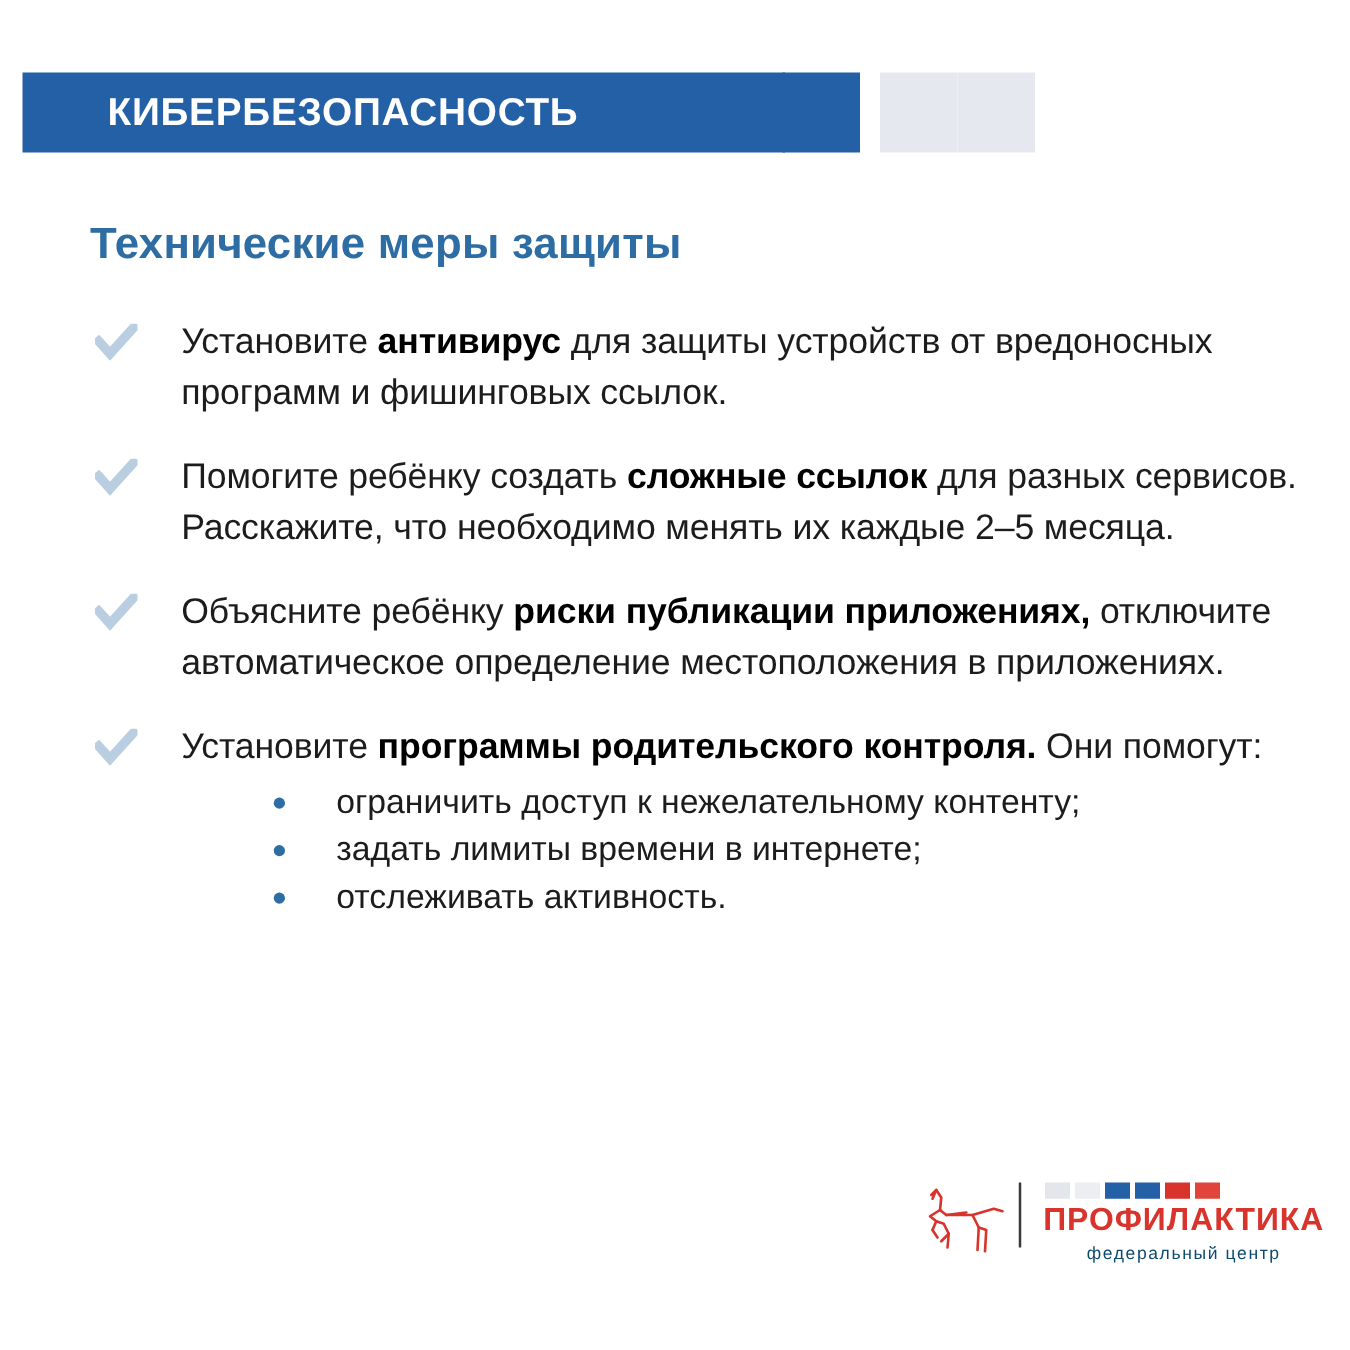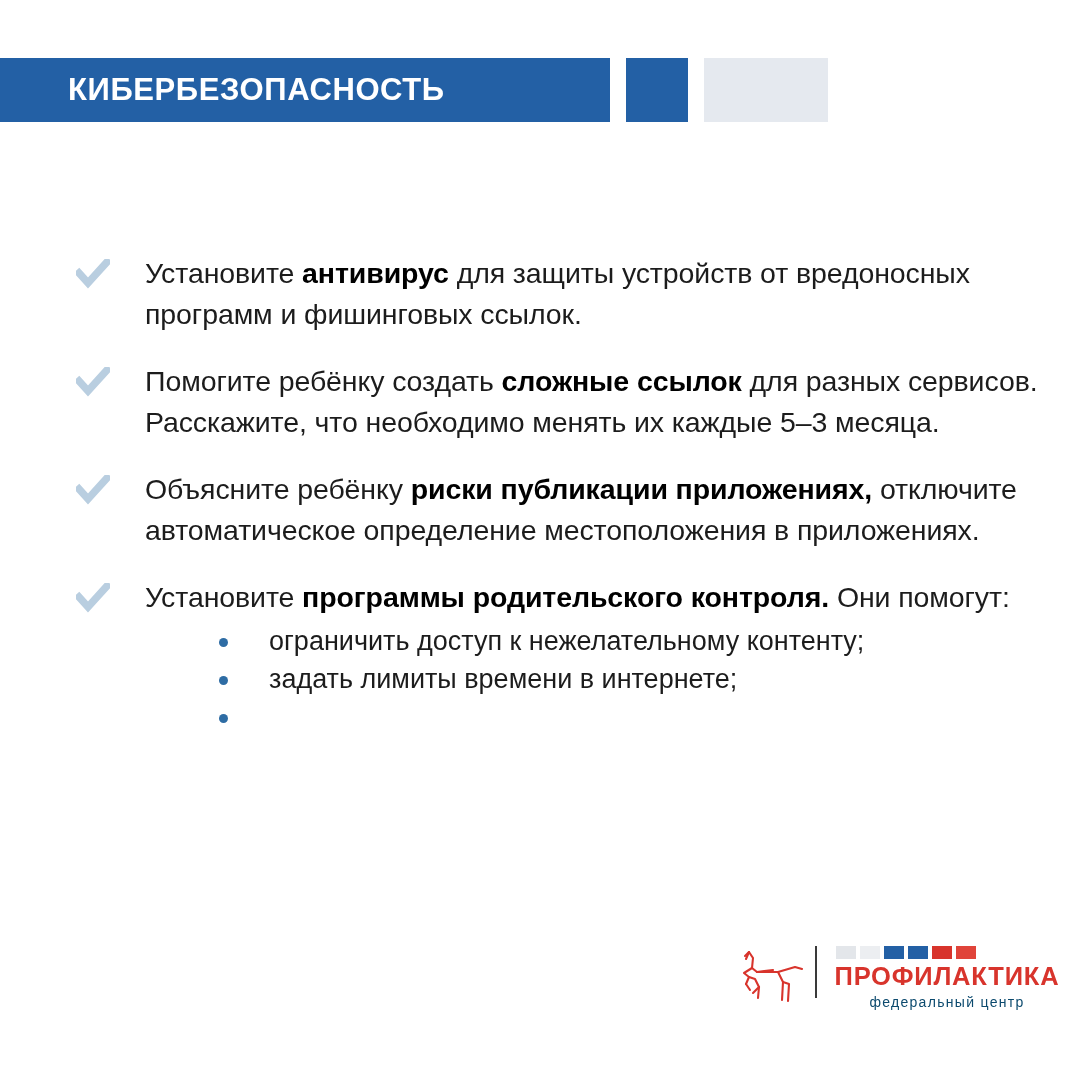--- a/index.html
+++ b/index.html
@@ -24,21 +24,21 @@
     position: absolute;
     top: 58px;
     left: 0;
     width: 1080px;
     height: 64px;
   }
 
   .header-bar {
     position: absolute;
     top: 0;
-    left: 0;
+    left: 18px;
     width: 610px;
     height: 64px;
     background: #2360a5;
     display: flex;
     align-items: center;
   }
 
   .header-title {
     color: #ffffff;
     font-size: 31px;
@@ -182,49 +182,50 @@
 
   <div class="header-band">
     <div class="header-bar">
       <span class="header-title">КИБЕРБЕЗОПАСНОСТЬ</span>
     </div>
     <div class="header-square sq-1"></div>
     <div class="header-square sq-2"></div>
     <div class="header-square sq-3"></div>
   </div>
 
+  <h1 class="section-heading">Технические меры защиты</h1>
 
   <div class="bullet-list" id="bullet-list">
       <div class="bullet-item">
         <span class="check-icon"><svg viewBox="0 0 34 30">
             <path d="M3 14 L12 24 L31 3" fill="none" stroke="#b9cee0" stroke-width="7.5" stroke-linecap="square" stroke-linejoin="miter"></path>
           </svg></span>
         <div class="bullet-text"><span>Установите </span><b>антивирус</b><span> для защиты устройств от вредоносных программ и фишинговых ссылок.</span></div>
       </div>
       <div class="bullet-item">
         <span class="check-icon"><svg viewBox="0 0 34 30">
             <path d="M3 14 L12 24 L31 3" fill="none" stroke="#b9cee0" stroke-width="7.5" stroke-linecap="square" stroke-linejoin="miter"></path>
           </svg></span>
-        <div class="bullet-text"><span>Помогите ребёнку создать </span><b>сложные ссылок</b><span> для разных сервисов. Расскажите, что необходимо менять их каждые 5–3 месяца.</span></div>
+        <div class="bullet-text"><span>Помогите ребёнку создать </span><b>сложные ссылок</b><span> для разных сервисов. Расскажите, что необходимо менять их каждые 2–5 месяца.</span></div>
       </div>
       <div class="bullet-item">
         <span class="check-icon"><svg viewBox="0 0 34 30">
             <path d="M3 14 L12 24 L31 3" fill="none" stroke="#b9cee0" stroke-width="7.5" stroke-linecap="square" stroke-linejoin="miter"></path>
           </svg></span>
         <div class="bullet-text"><span>Объясните ребёнку </span><b>риски публикации приложениях,</b><span> отключите автоматическое определение местоположения в приложениях.</span></div>
       </div>
       <div class="bullet-item">
         <span class="check-icon"><svg viewBox="0 0 34 30">
             <path d="M3 14 L12 24 L31 3" fill="none" stroke="#b9cee0" stroke-width="7.5" stroke-linecap="square" stroke-linejoin="miter"></path>
           </svg></span>
         <div class="bullet-text"><span>Установите </span><b>программы родительского контроля.</b><span> Они помогут:</span></div>
         <div class="sub-list">
           <div class="sub-item"><span class="sub-dot"></span><span>ограничить доступ к нежелательному контенту;</span></div>
           <div class="sub-item"><span class="sub-dot"></span><span>задать лимиты времени в интернете;</span></div>
-          <div class="sub-item"><span class="sub-dot"></span></div>
+          <div class="sub-item"><span class="sub-dot"></span><span>отслеживать активность.</span></div>
         </div>
       </div>
     </div>
 
   <div class="footer-logo">
     <svg class="deer-mark" viewBox="0 0 72 62">
       <g fill="none" stroke="#d8342c" stroke-width="2.1" stroke-linejoin="round" stroke-linecap="round">
         <path d="M12 10 L16 6 L20 12 L19 22"></path>
         <path d="M16 6 L13 13"></path>
         <path d="M19 22 L24 26 L45 26 L62 21 L69 23"></path>

